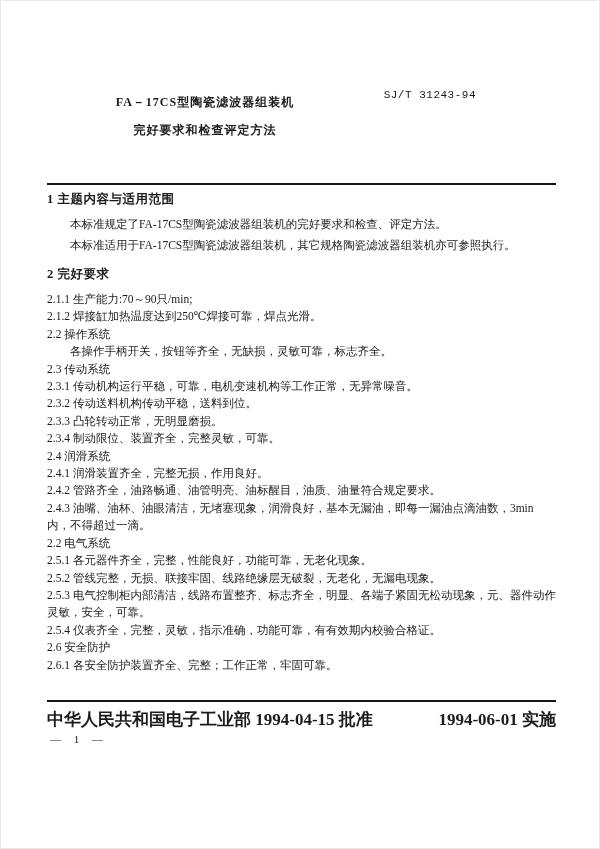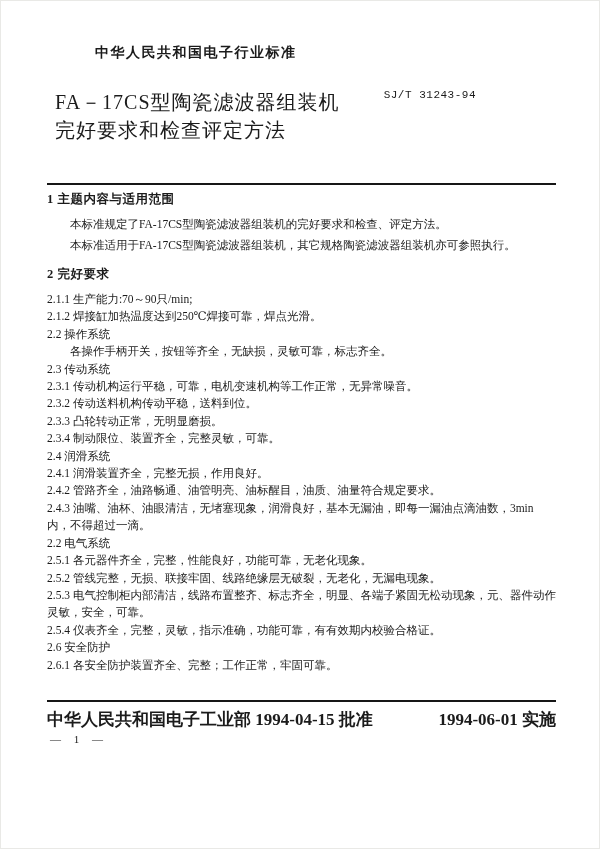--- a/index.html
+++ b/index.html
@@ -24,23 +24,23 @@
     top: 44px;
     font-size: 14px;
     font-weight: bold;
     letter-spacing: 1.5px;
   }
   .titles {
     position: absolute;
     left: 55px;
     top: 88px;
     width: 300px;
-    text-align: left;
-    font-weight: normal;
-    font-size: 20px;
+    text-align: center;
+    font-weight: bold;
+    font-size: 12px;
     line-height: 28px;
     letter-spacing: 1px;
   }
   .code {
     position: absolute;
     right: 124px;
     top: 89px;
     font-size: 11px;
     letter-spacing: 0.5px;
     font-family: Liberation Mono, monospace;
@@ -95,21 +95,20 @@
     top: 733px;
     font-size: 11px;
     letter-spacing: 5px;
   }
 </style>
 </head>
 <body>
 
 <div class="page">
 
-  <div class="org">中华人民共和国电子行业标准</div>
 
   <div class="titles">
     <div>FA－17CS型陶瓷滤波器组装机</div>
     <div>完好要求和检查评定方法</div>
   </div>
 
   <div class="code">SJ/T 31243-94</div>
 
   <div class="rule rule-top"></div>
 

